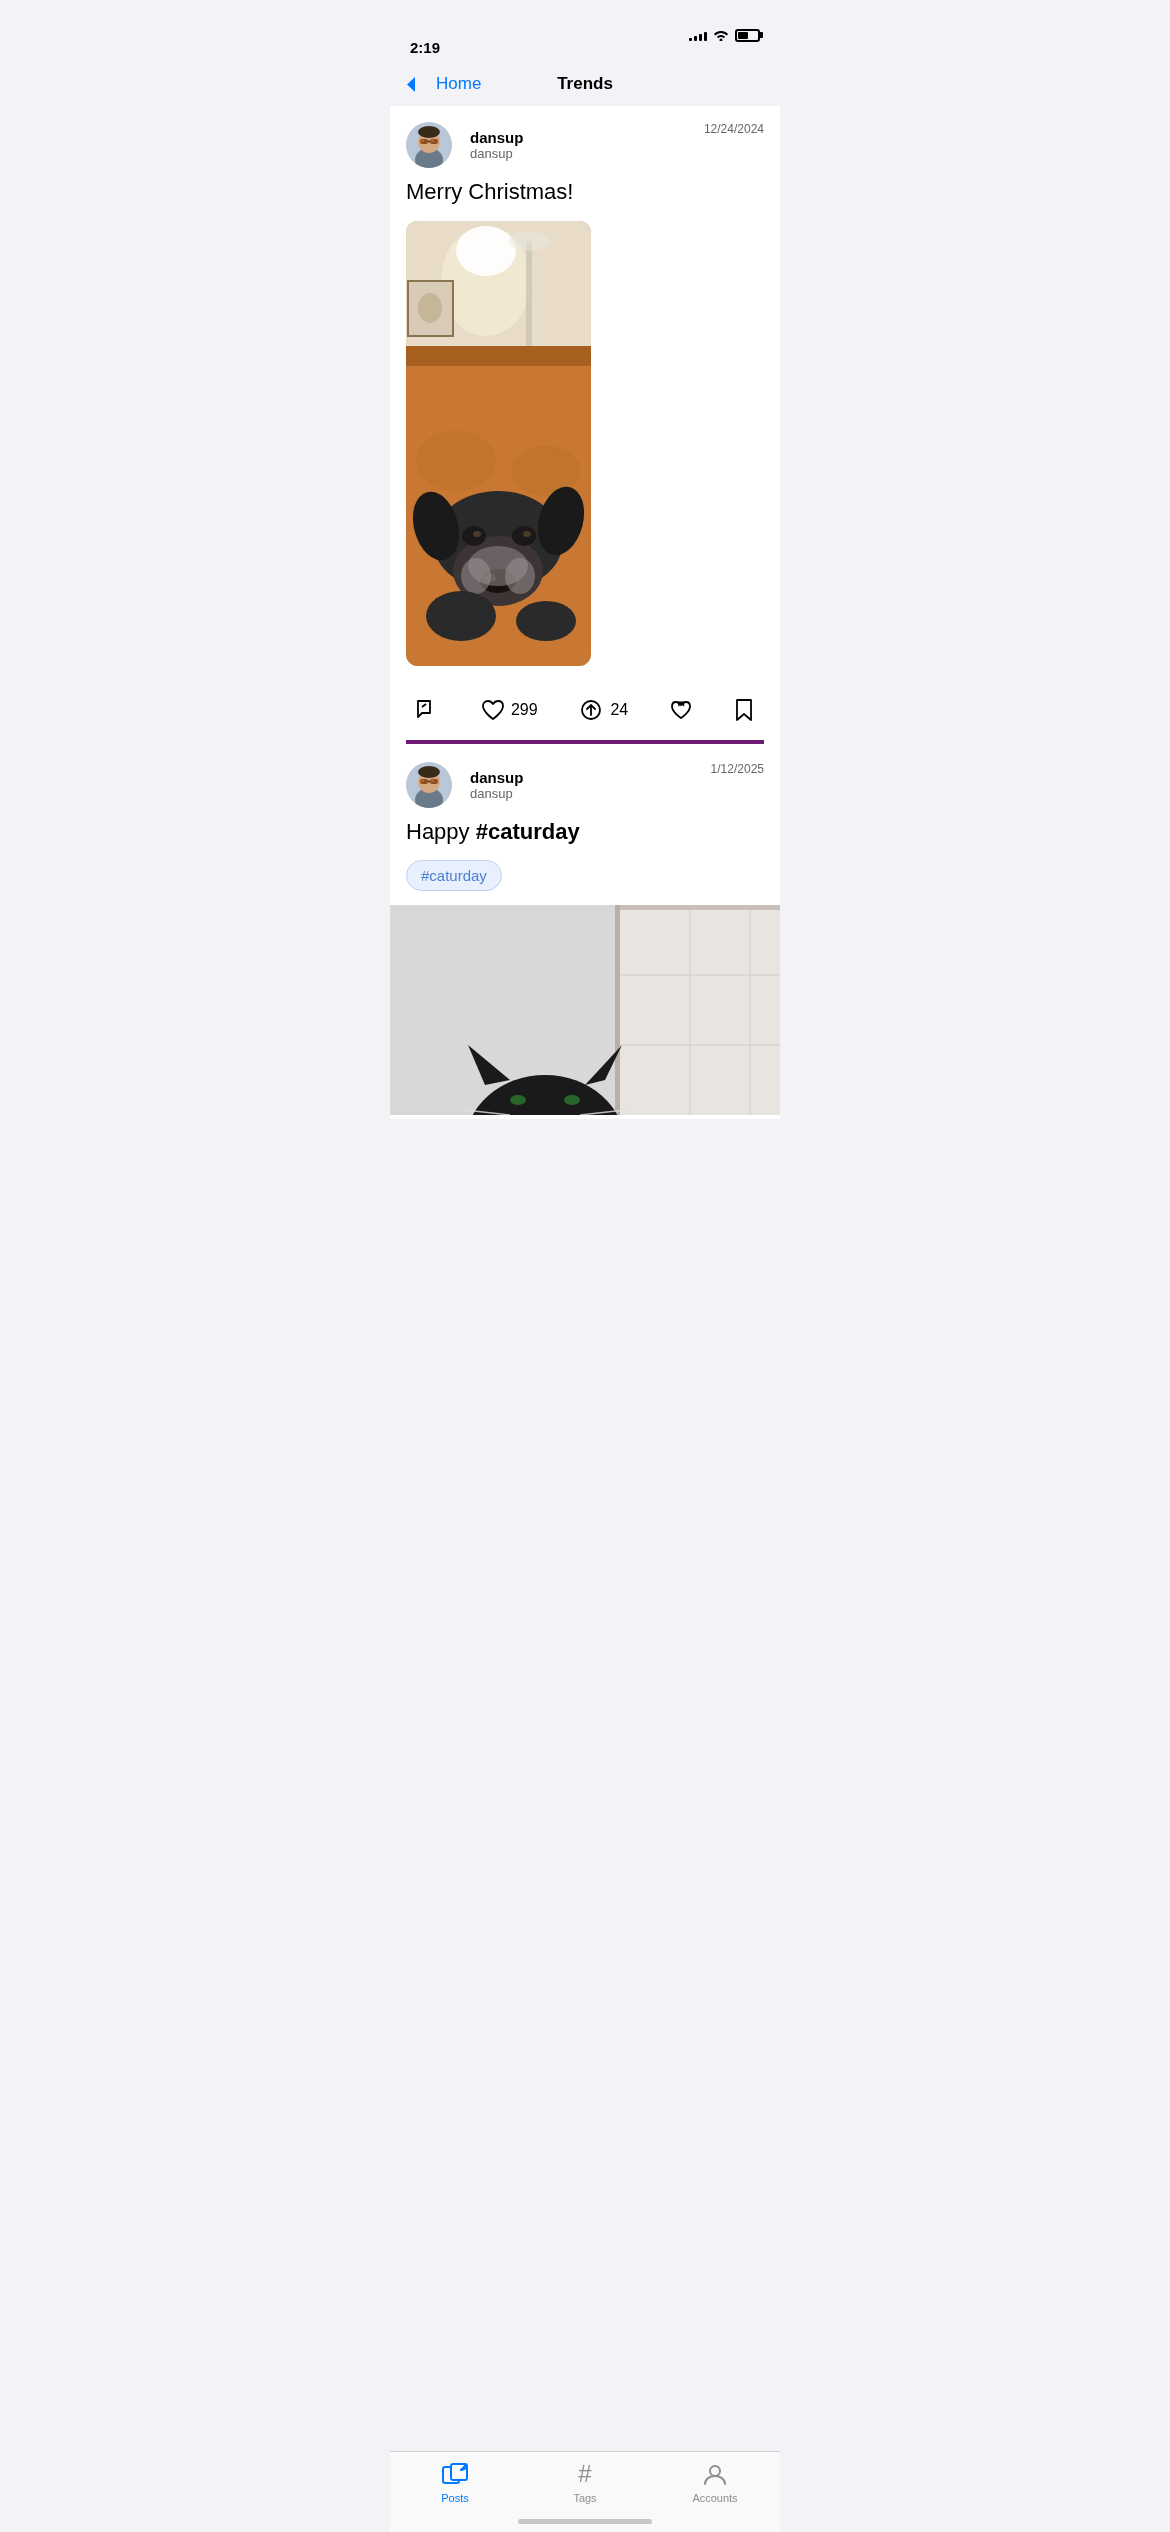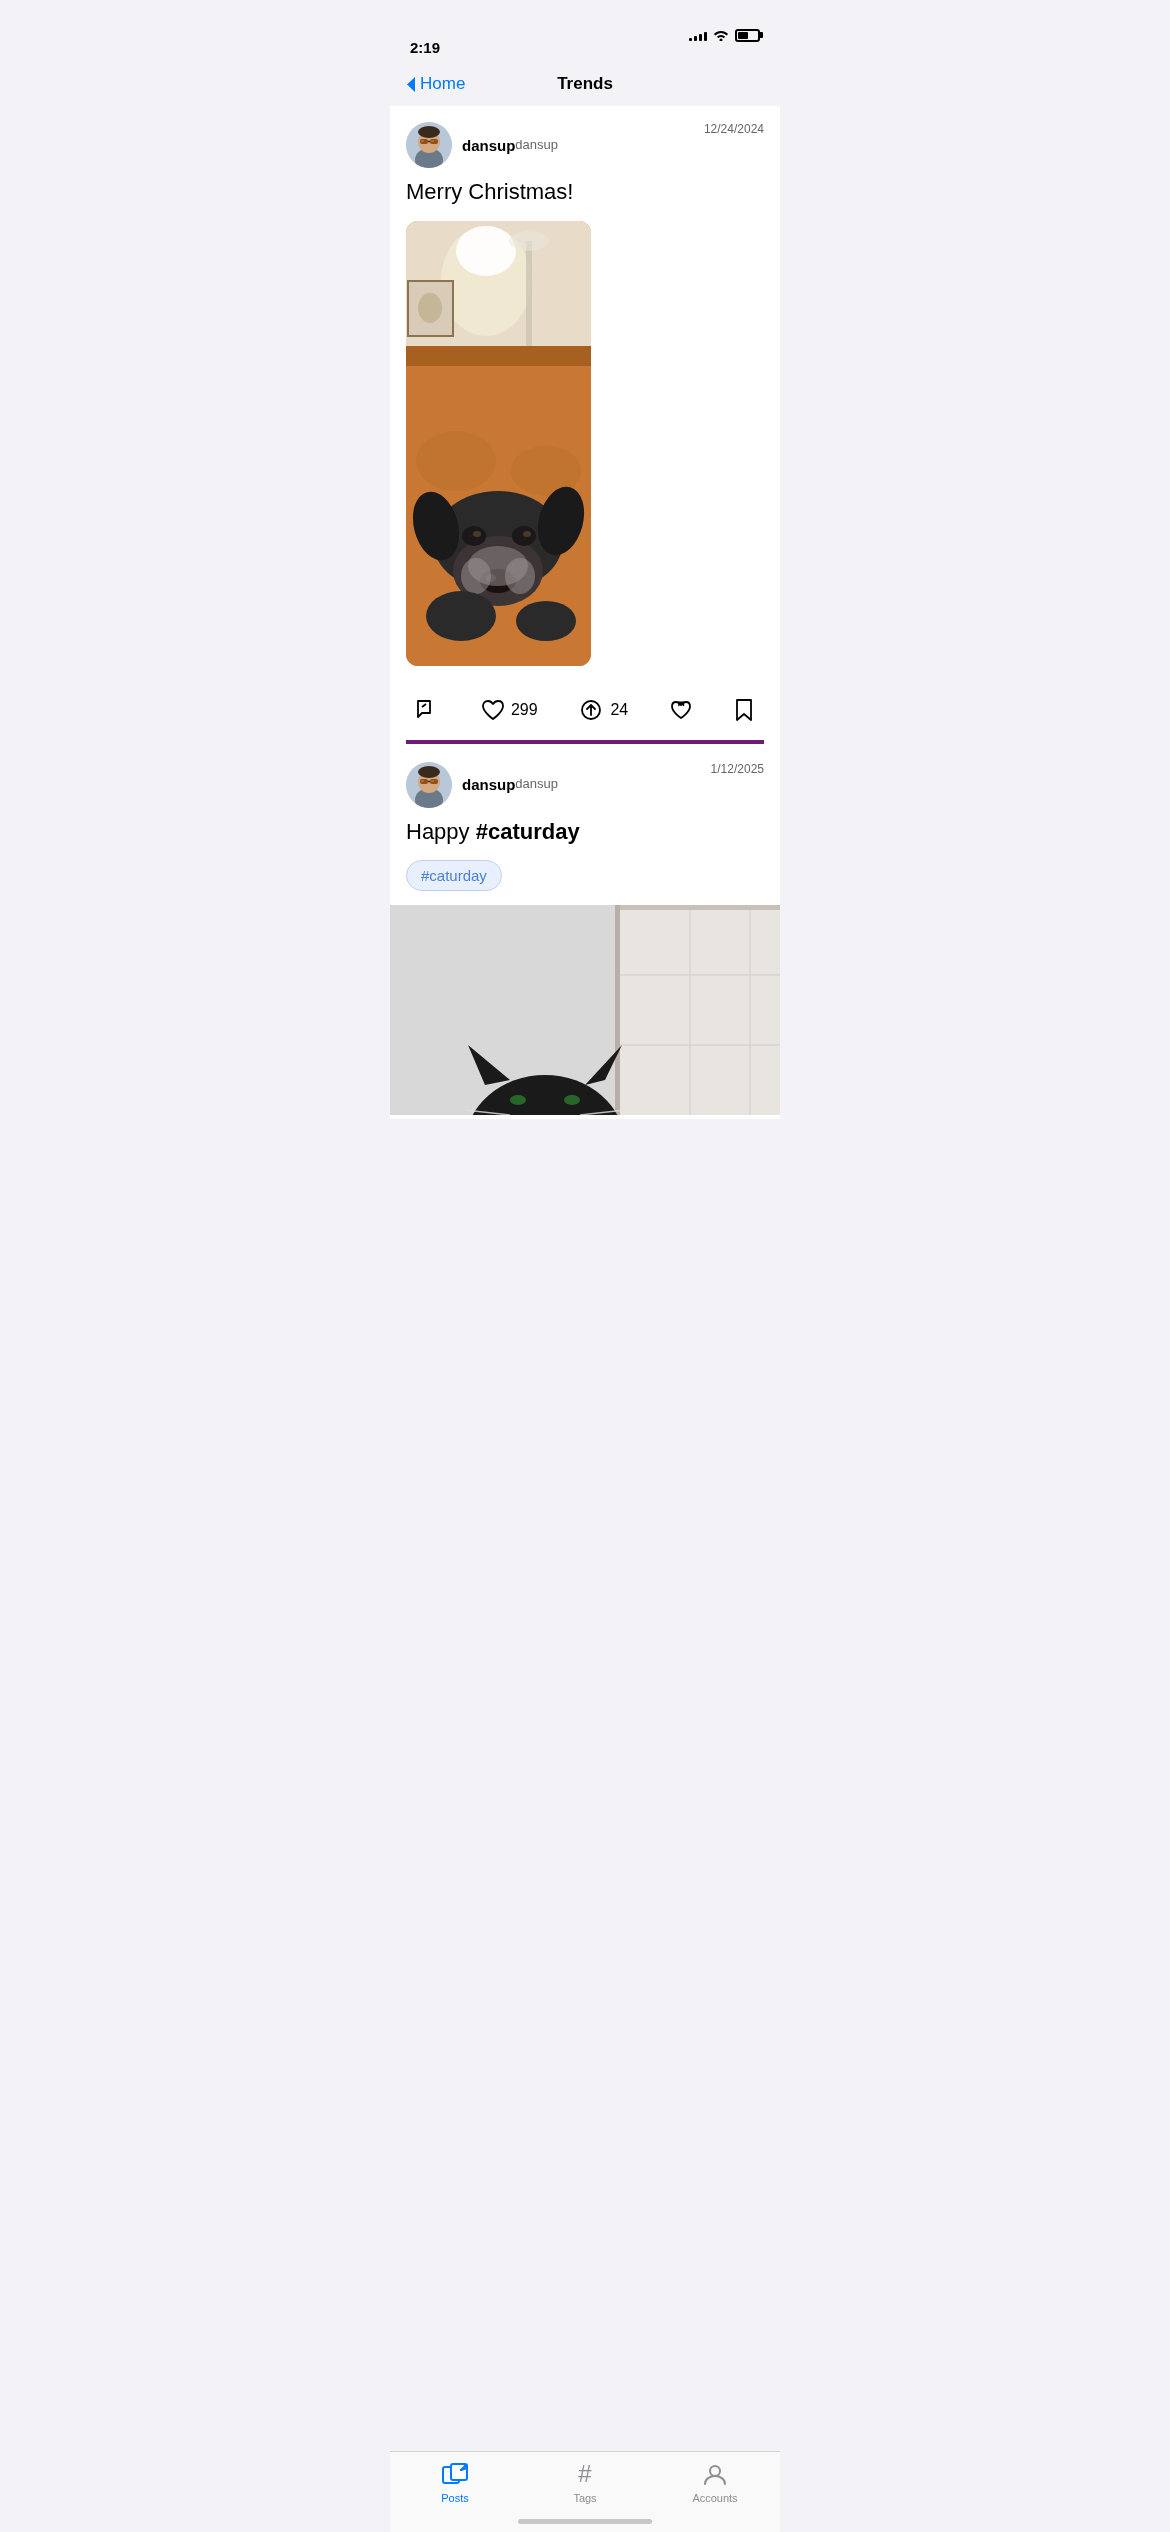--- a/index.html
+++ b/index.html
@@ -88,21 +88,21 @@
       padding: 10px 16px 12px;
       background: #f2f2f7;
       position: relative;
     }
 
     .nav-back {
       position: absolute;
       left: 16px;
       display: flex;
       align-items: center;
-      gap: 4px;
+      gap: 20px;
       color: #007aff;
       font-size: 17px;
       cursor: pointer;
       text-decoration: none;
     }
 
     .nav-title {
       font-size: 17px;
       font-weight: 700;
       color: #000;
@@ -137,20 +137,22 @@
       width: 46px;
       height: 46px;
       border-radius: 50%;
       overflow: hidden;
       flex-shrink: 0;
       background: #ccc;
     }
 
     .user-info {
       display: flex;
+      flex-direction: column;
+      margin-left: 8px;
     }
 
     .username-display {
       font-size: 15px;
       font-weight: 700;
       color: #000;
     }
 
     .username-handle {
       font-size: 13px;

